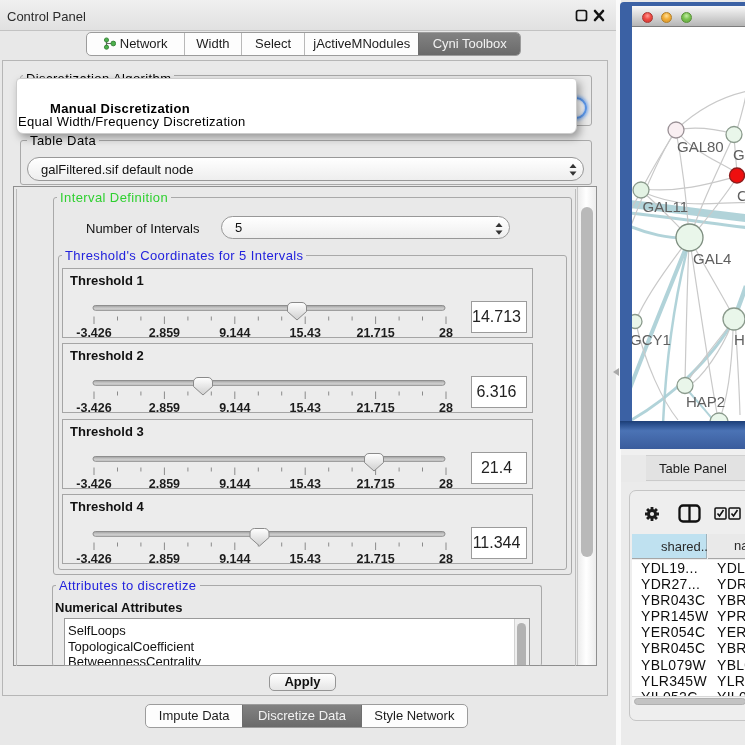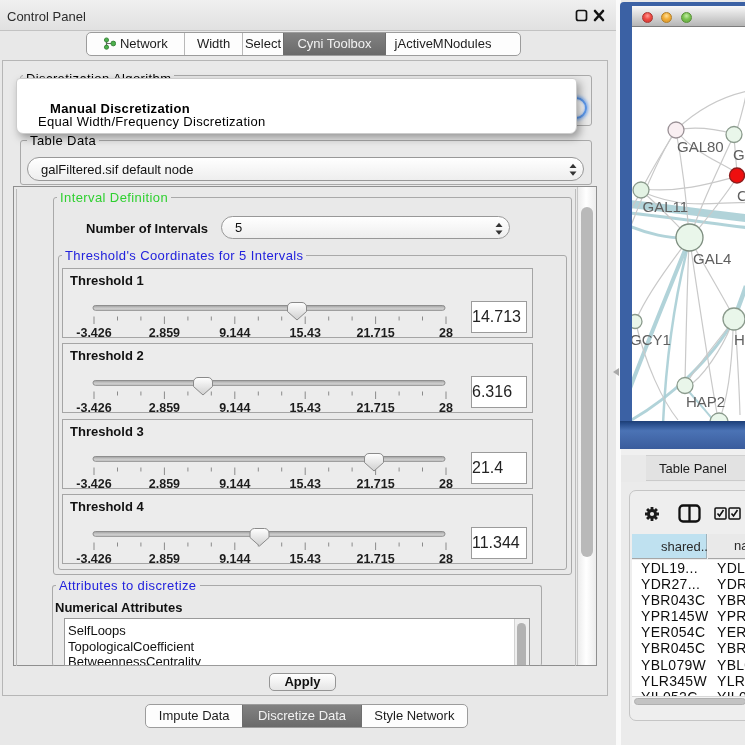--- a/index.html
+++ b/index.html
@@ -26,34 +26,34 @@
 .gtitle { position:absolute; font-size:13px; letter-spacing:0.4px; background:#e9e9e9; padding:0 3px; line-height:13px; }
 .combo { position:absolute; background:linear-gradient(#ffffff,#eeeeee);
   border:1px solid #989898; border-radius:12px; font-size:13px; color:#111; }
 .combo .cv { position:absolute; left:13px; top:0; }
 .combo svg { position:absolute; right:6px; }
 .panelT { position:absolute; left:62px; width:471px; height:70px;
   background:#ececec; border:1px solid #a5a5a5; }
 .panelT .pt { position:absolute; left:7px; top:4px; font-size:13px; font-weight:bold; color:#111; }
 .vbox { position:absolute; left:408px; top:32px; width:56px; height:32px;
   background:#fff; border:1px solid #9b9b9b; font-size:16px; color:#222;
-  text-align:left; line-height:30px; padding-right:5px; }
+  text-align:center; line-height:30px; padding-right:5px; }
 .blue { color:#2222dd; }
 .green { color:#2fd030; }
 
 #applybtn { left:269px; top:673px; width:67px; height:18px; border:1px solid #969696;
   border-radius:5px; background:linear-gradient(#ffffff,#e5e5e5); text-align:center;
   font-size:13px; font-weight:bold; line-height:16px; color:#111; }
 
 #popup { left:16px; top:78px; width:561px; height:56px; background:#ffffff;
   border:1px solid #cccccc; border-radius:4px 4px 7px 7px;
   box-shadow:3px 4px 9px rgba(0,0,0,0.35); z-index:50; }
 #popup .l1 { position:absolute; left:176px; top:9px; font-size:13px; font-weight:bold; color:#b4b4b4; }
 #popup .l2 { position:absolute; left:1px; top:22px; font-size:13px; letter-spacing:0.3px; font-weight:bold; color:#000;margin-left:32px; }
-#popup .l3 { position:absolute; left:1px; top:35px; font-size:13px; letter-spacing:0.3px; color:#000;margin-left:20px; }
+#popup .l3 { position:absolute; left:1px; top:35px; font-size:13px; letter-spacing:0.3px; color:#000; }
 
 #divider { left:616px; top:0; width:5px; height:745px; background:#fafafa; }
 #netwin { left:620px; top:2px; width:130px; height:447px; background:#3b61a4; border-radius:4px 0 0 4px;}
 #nettitle { left:632px; top:6px; width:113px; height:21px;
   background:linear-gradient(#f8f8f8,#b6b6b6); border-bottom:1px solid #7d7d7d; }
 .light { position:absolute; top:11.5px; width:11px; height:11px; border-radius:50%; }
 #canvas { left:632px; top:27px; width:113px; height:394px; background:#ffffff; }
 #nbottom { left:620px; top:421px; width:125px; height:28px;
   background:linear-gradient(#1e3e75 0%, #254a87 8%, #4b73b5 35%, #3a5c9c 100%); }
 #tpbar { left:621px; top:455px; width:124px; height:26px; background:#e2e2e2;
@@ -95,23 +95,23 @@
 <div class="abs seg" style="left:86px;top:32px;width:435px;height:24px">
   <div class="s" style="width:97px"><svg style="vertical-align:-2px" width="13" height="13" viewBox="0 0 13 13">
           <g stroke="#666" stroke-width="1.2">
             <path d="M3.5 3.5 V10 M3.5 6.5 L10 6.5"></path>
           </g>
           <circle cx="3.5" cy="3" r="2.1" fill="#4db04d" stroke="#2d7a2d" stroke-width="0.8"></circle>
           <circle cx="3.5" cy="10.2" r="2.1" fill="#4db04d" stroke="#2d7a2d" stroke-width="0.8"></circle>
           <circle cx="10.3" cy="6.5" r="2.4" fill="#4db04d" stroke="#2d7a2d" stroke-width="0.8"></circle>
         </svg> Network</div>
   <div class="s" style="width:58px">Width</div>
-  <div class="s" style="width:41px">Select</div>
+  <div class="s" style="width:63px">Select</div>
+  <div class="s" style="width:115px">jActiveMNodules</div>
   <div class="s sel" style="width:102px">Cyni Toolbox</div>
-  <div class="s" style="width:115px">jActiveMNodules</div>
 </div>
 
 <div class="abs" style="left:2px;top:60px;width:606px;height:636px;border:1px solid #b6b6b6;background:#e9e9e9"></div>
 
 <div class="grp" style="left:20px;top:75px;width:572px;height:51px"></div>
 <div class="gtitle" style="left:23px;top:71.5px;color:#000">Discretization Algorithm</div>
 <div class="combo" style="left:27px;top:97px;width:560px;height:22px;border:2.5px solid #5b97ea;box-shadow:0 0 3px 1.5px rgba(92,153,239,0.65), inset 0 0 2px 1px rgba(92,153,239,0.4)"></div>
 
 <div class="grp" style="left:20px;top:140px;width:572px;height:45px"></div>
 <div class="gtitle" style="left:27px;top:134px;color:#000">Table Data</div>
@@ -124,21 +124,21 @@
 </div>
 
 <div class="abs" style="left:13px;top:186px;width:584px;height:480px;border:1px solid #8f8f8f;background:#e9e9e9"></div>
 <div class="abs" style="left:16px;top:189px;width:560px;height:477px;border-left:1px solid #bcbcbc;border-right:1px solid #bcbcbc"></div>
 
 <div class="abs" style="left:577px;top:187px;width:19px;height:478px;background:linear-gradient(90deg,#ececec,#ffffff 45%,#ececec);border-left:1px solid #c6c6c6"></div>
 <div class="abs" style="left:581px;top:207px;width:12px;height:350px;border-radius:6px;background:#b9b9b9"></div>
 
 <div class="grp" style="left:53px;top:197px;width:519px;height:378px"></div>
 <div class="gtitle green" style="left:57px;top:191px">Interval Definition</div>
-<div class="abs" style="left:86px;top:221px;font-size:13px;font-weight:bold;color:#111">Number of Intervals</div>
+<div class="abs" style="left:86px;top:221px;font-size:13px;font-weight:normal;color:#111">Number of Intervals</div>
 <div class="combo" style="left:221px;top:216px;width:289px;height:23px">
   <span class="cv" style="line-height:22px">5</span>
   <svg style="top:4.5px" width="8" height="14" viewBox="0 0 8 14">
         <path d="M0.5 5 L4 0.8 L7.5 5 Z" fill="#333"></path>
         <path d="M0.5 8.5 L4 12.7 L7.5 8.5 Z" fill="#333"></path>
       </svg>
 </div>
 
 <div class="grp" style="left:58px;top:255px;width:509px;height:315px"></div>
 <div class="gtitle blue" style="left:62px;top:249px">Threshold's Coordinates for 5 Intervals</div>

